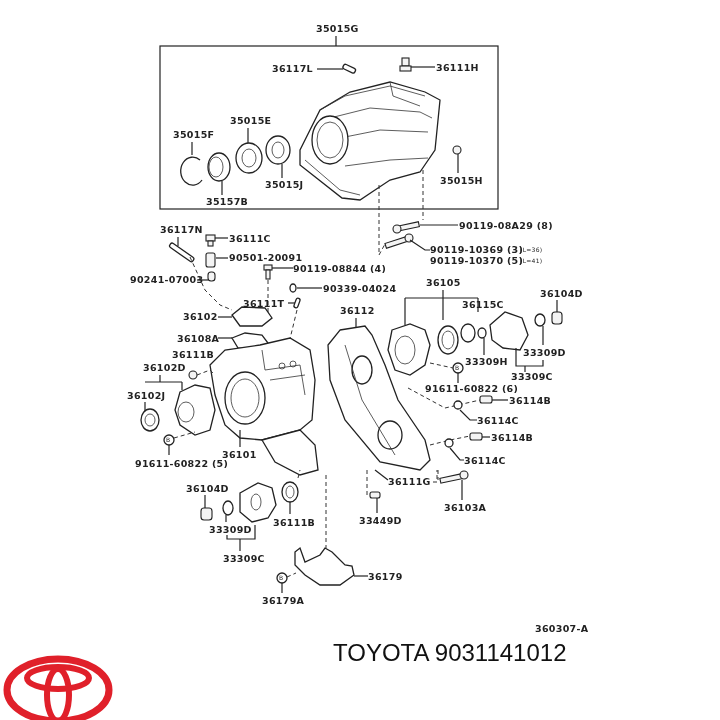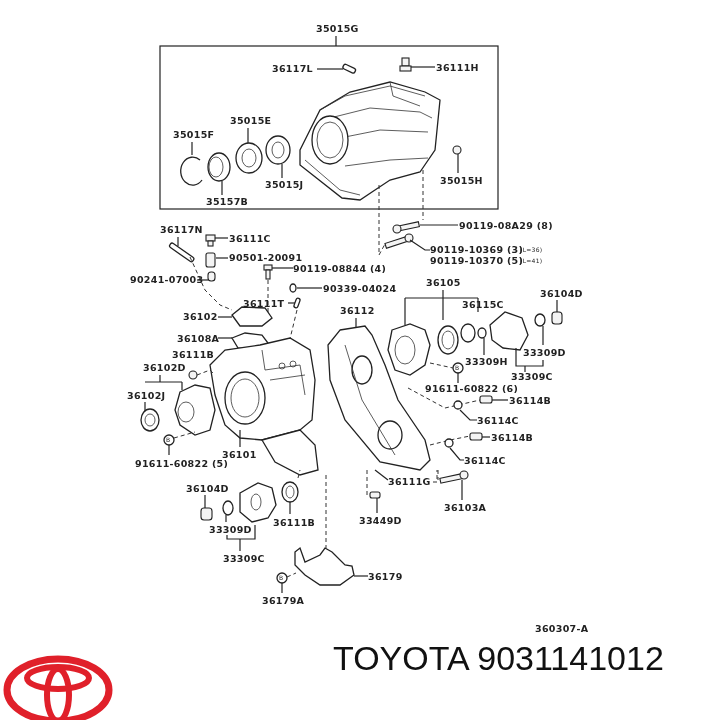--- a/index.html
+++ b/index.html
@@ -5,21 +5,21 @@
   html, body { margin: 0; padding: 0; background: #ffffff; }
   body { width: 720px; height: 720px; position: relative; overflow: hidden; font-family: "DejaVu Sans", sans-serif; }
   #diagram { position: absolute; left: 0; top: 0; width: 720px; height: 720px; }
   .lbl { font-family: "DejaVu Sans", sans-serif; font-size: 9.5px; font-weight: bold; fill: #222; letter-spacing: 0.3px; }
   .lbl-s { font-size: 6px; font-weight: normal; }
   .ln { stroke: #222; stroke-width: 1.2; fill: none; }
   .dash { stroke: #333; stroke-width: 1; fill: none; stroke-dasharray: 4 3; }
   .part { stroke: #222; stroke-width: 1.3; fill: #fff; }
   .partf { stroke: #222; stroke-width: 1.1; fill: #f4f4f4; }
   .thin { stroke: #333; stroke-width: 0.8; fill: none; }
-  #brand-text { position: absolute; left: 333px; top: 639px; font-family: "Liberation Sans", sans-serif; font-size: 34px; color: #111; letter-spacing: 0px; white-space: nowrap; }
+  #brand-text { position: absolute; left: 333px; top: 639px; font-family: "Liberation Sans", sans-serif; font-size: 24px; color: #111; letter-spacing: 0px; white-space: nowrap; }
   #logo { position: absolute; left: 2px; top: 652px; width: 112px; height: 68px; }
 </style>
 </head>
 <body>
 
 <svg id="diagram" viewBox="0 0 720 720" xmlns="http://www.w3.org/2000/svg">
 
   <g>
     <text class="lbl" x="316" y="32">35015G</text>
     <line class="ln" x1="336" y1="36" x2="336" y2="46"></line>

